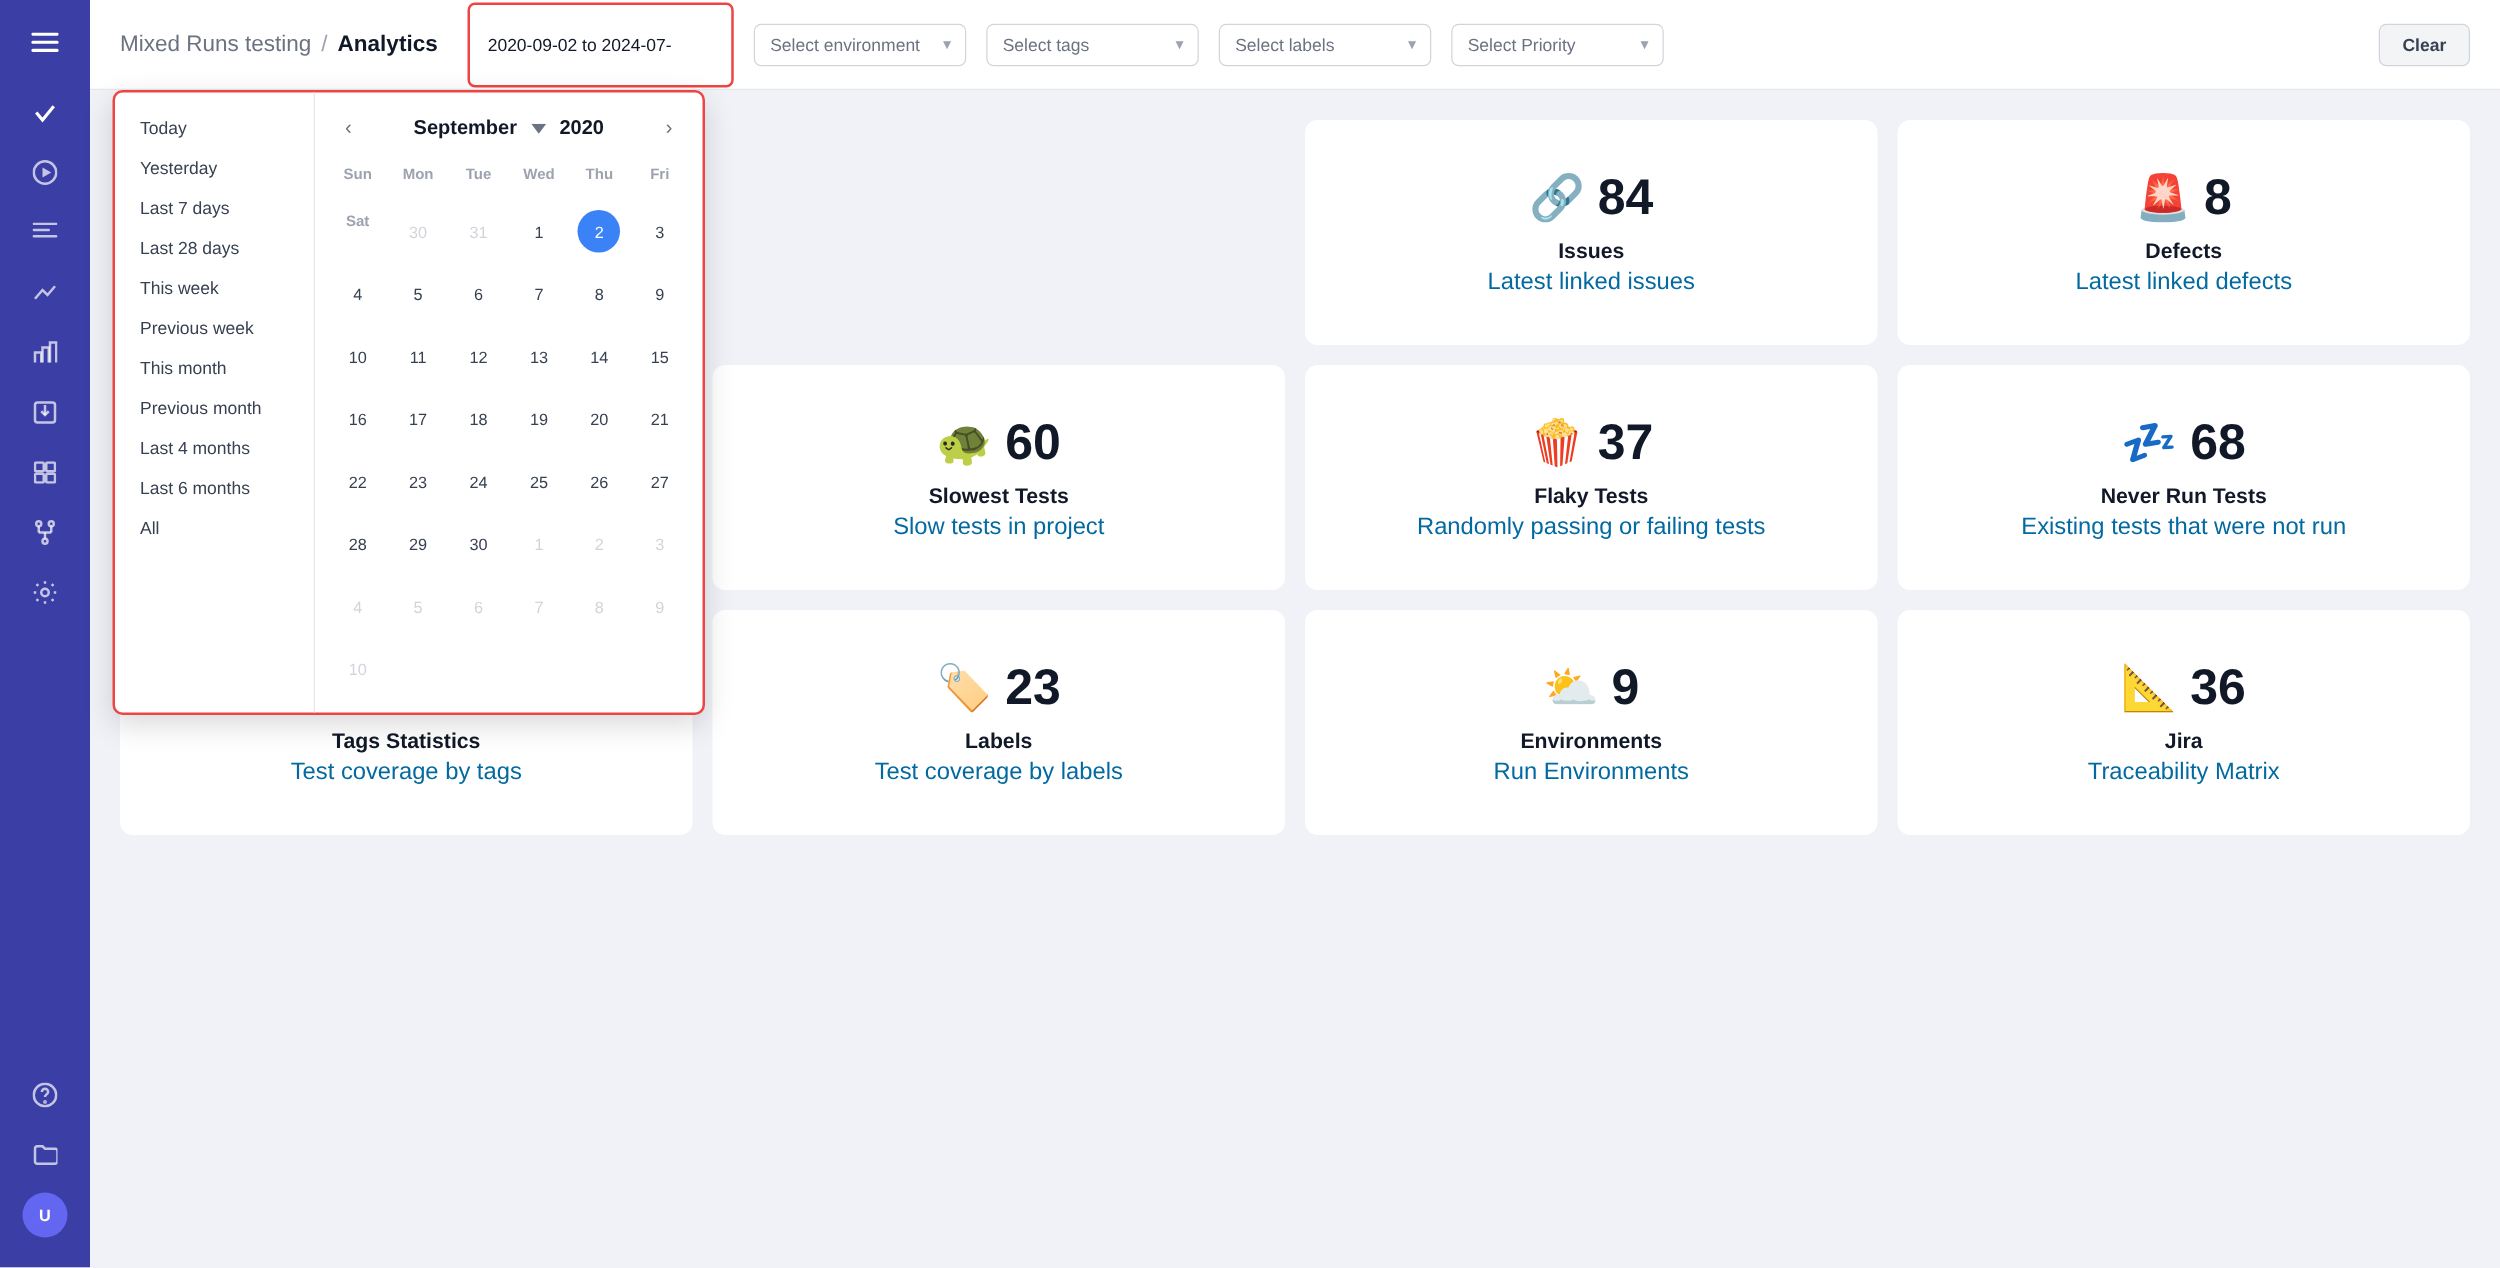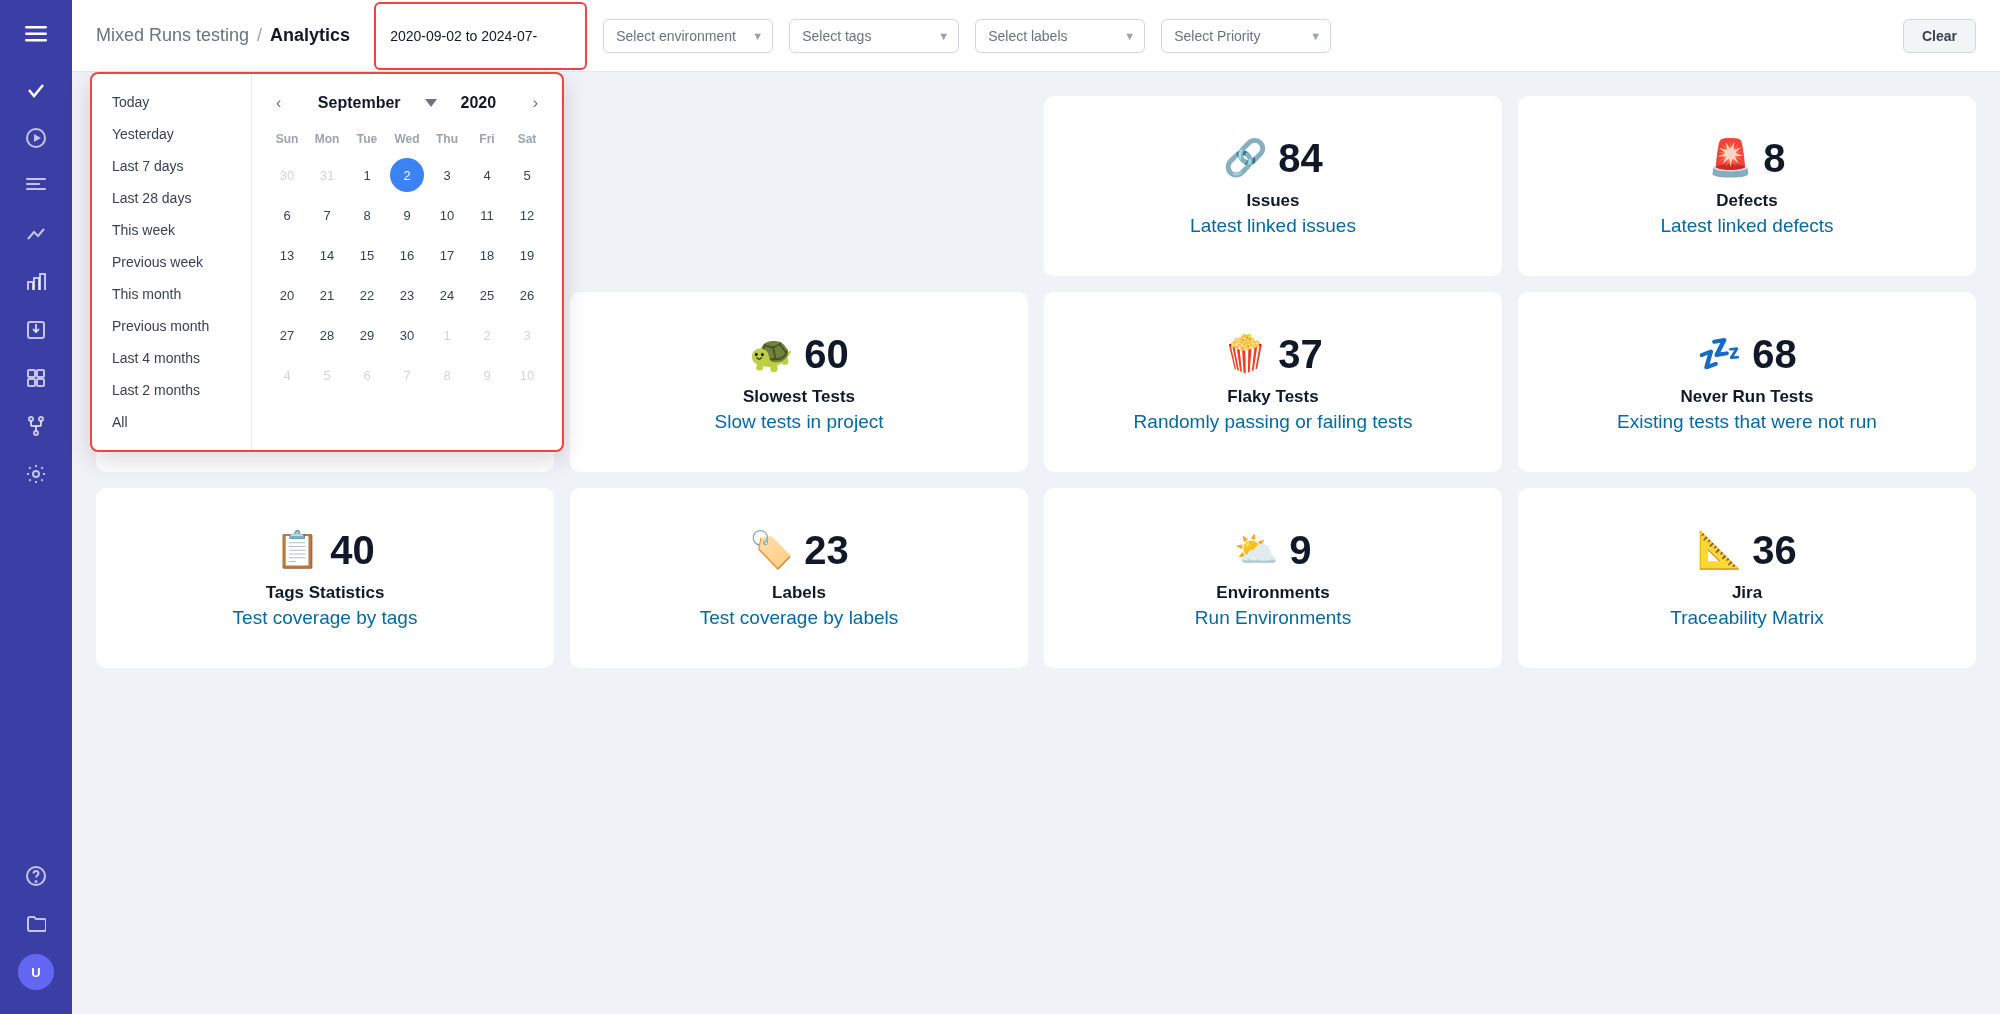--- a/index.html
+++ b/index.html
@@ -159,30 +159,30 @@
       background: none;
       border: none;
       cursor: pointer;
       font-size: 16px;
       color: #6b7280;
       padding: 4px 8px;
       border-radius: 4px;
     }
     .cal-month-year {
       display: flex;
-      gap: 24px;
+      gap: 11px;
       align-items: center;
       font-size: 16px;
       font-weight: 600;
       color: #111827;
     }
     .cal-grid {
       display: grid;
-      grid-template-columns: repeat(7, 1fr);
-      gap: 2px;
+      grid-template-columns: repeat(6, 1fr);
+      gap: 12px;
     }
     .cal-day-header {
       text-align: center;
       font-size: 12px;
       font-weight: 600;
       color: #9ca3af;
       padding: 4px 0 8px;
     }
     .cal-day {
       text-align: left;
@@ -389,21 +389,21 @@
     <div class="calendar-presets">
       <div class="preset-item">Today</div>
       <div class="preset-item">Yesterday</div>
       <div class="preset-item">Last 7 days</div>
       <div class="preset-item">Last 28 days</div>
       <div class="preset-item">This week</div>
       <div class="preset-item">Previous week</div>
       <div class="preset-item">This month</div>
       <div class="preset-item">Previous month</div>
       <div class="preset-item">Last 4 months</div>
-      <div class="preset-item">Last 2 months</div>
+      <div class="preset-item">Last 6 months</div>
       <div class="preset-item">All</div>
     </div>
 
     <div class="calendar-panel">
       <div class="cal-header">
         <button class="cal-nav-btn">‹</button>
         <div class="cal-month-year">
           <span>September</span>
           <svg width="12" height="8" viewBox="0 0 12 8" fill="#6b7280">
               <polygon points="0,0 12,0 6,8"></polygon>

